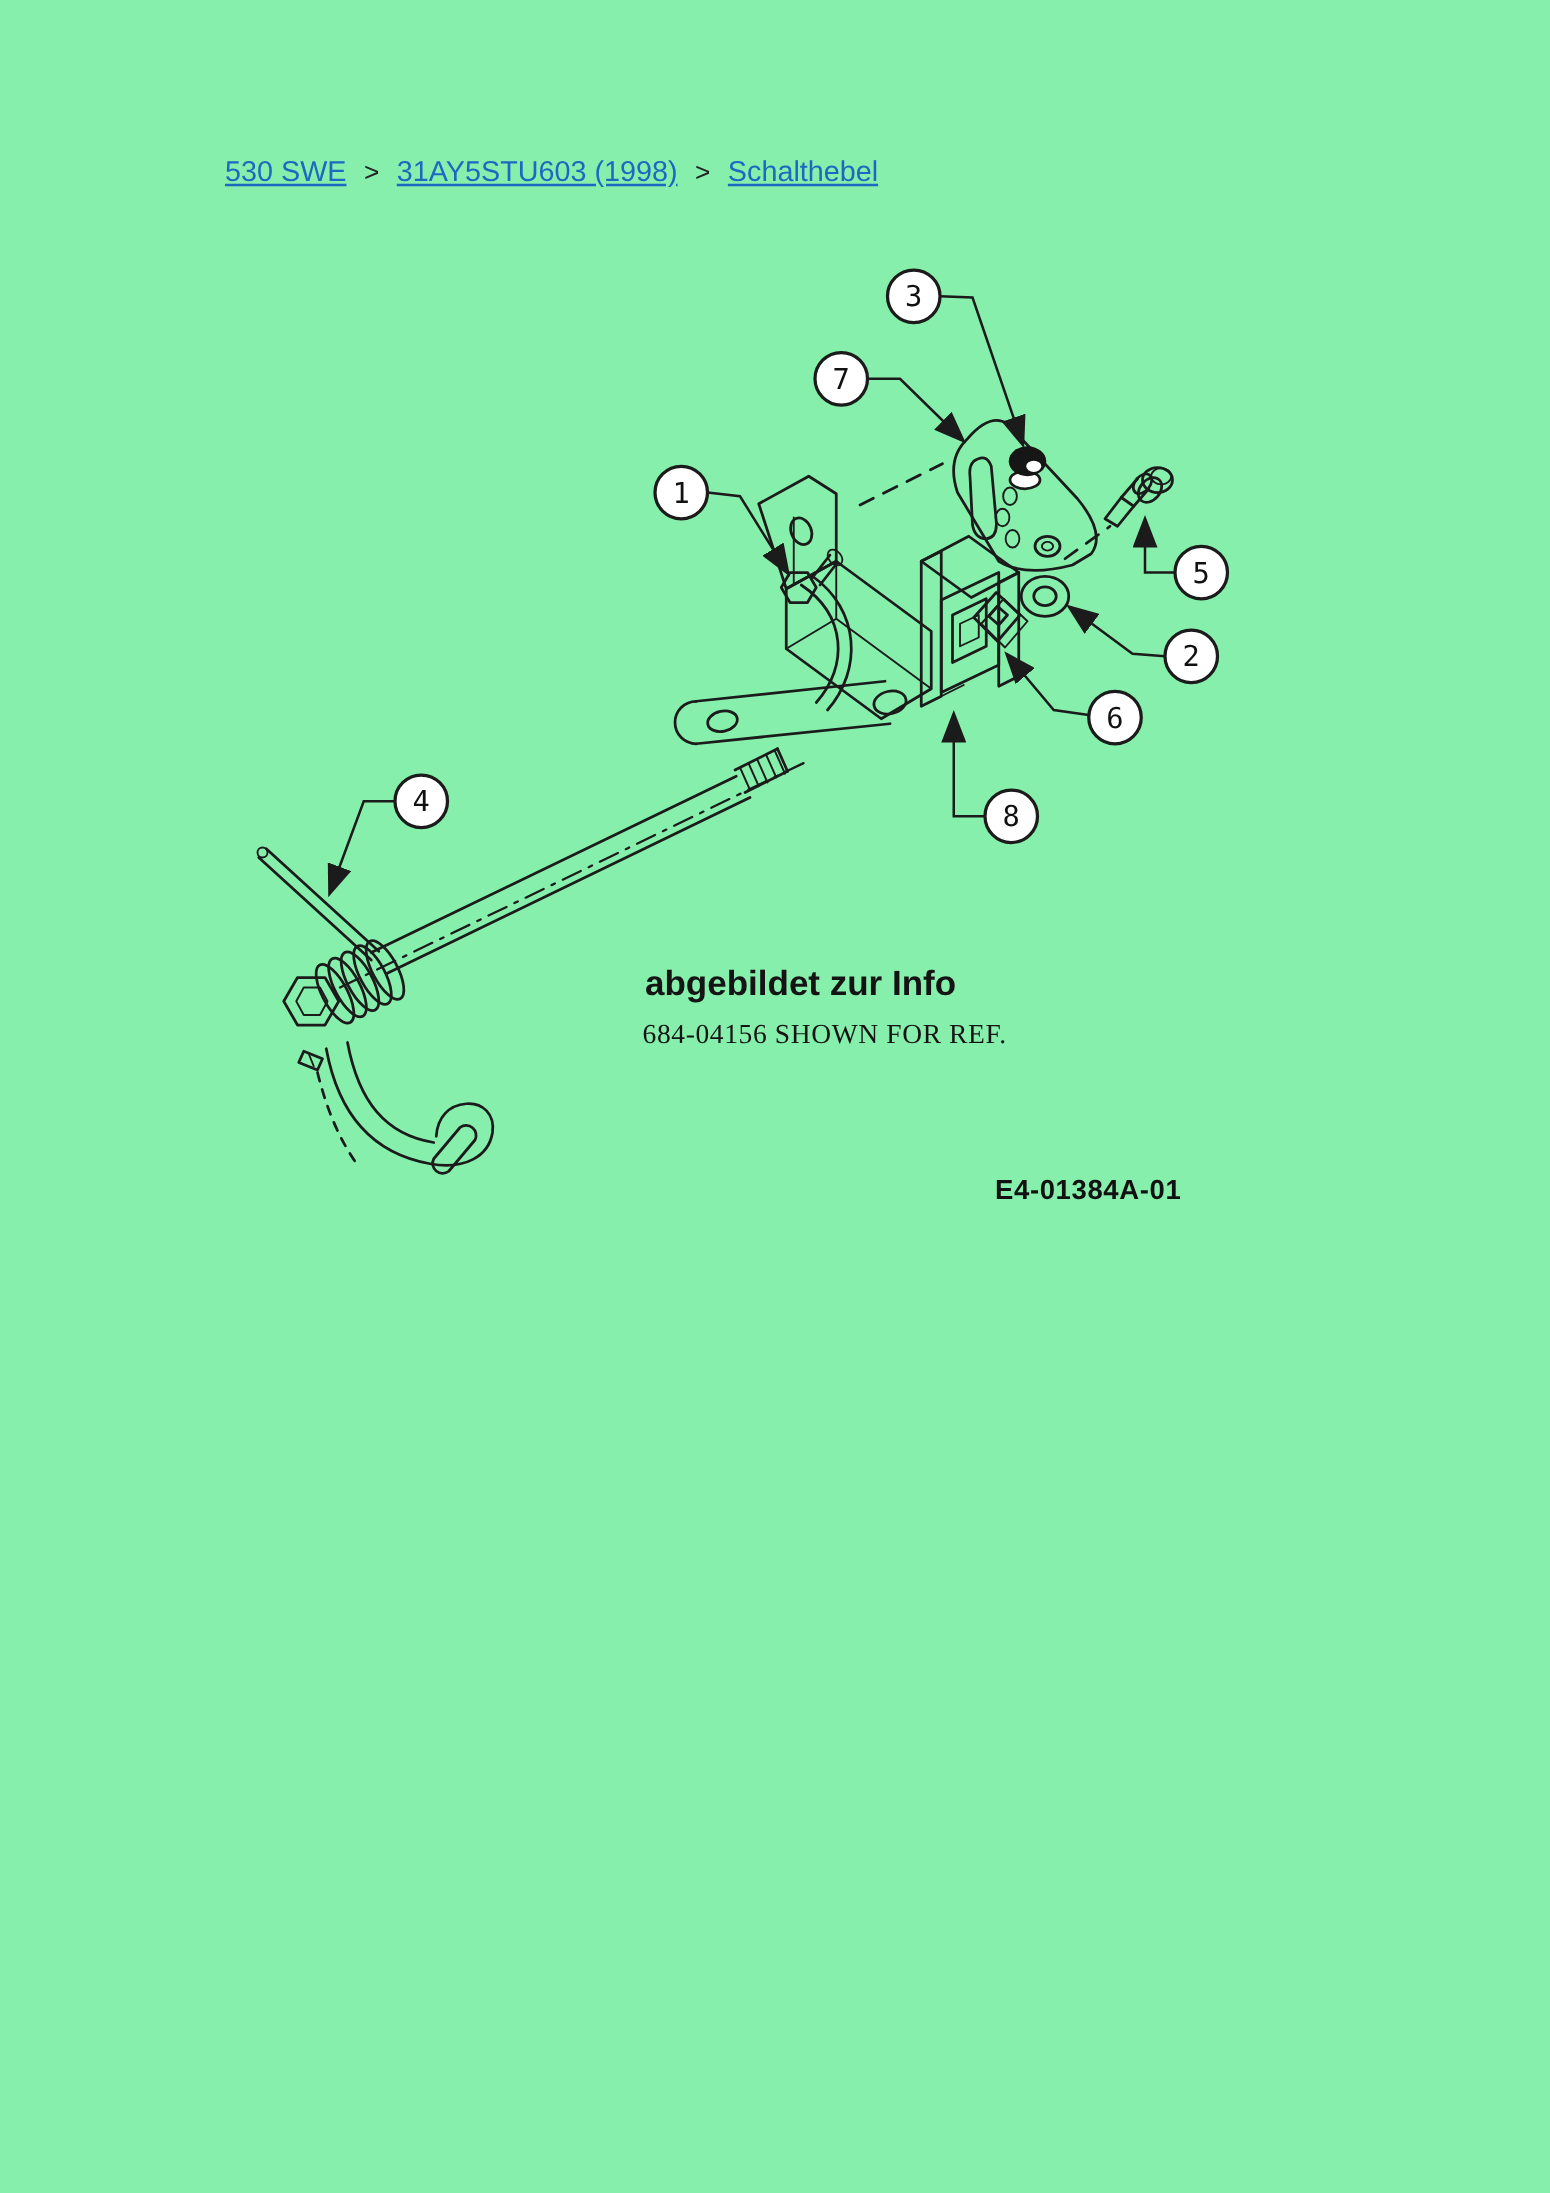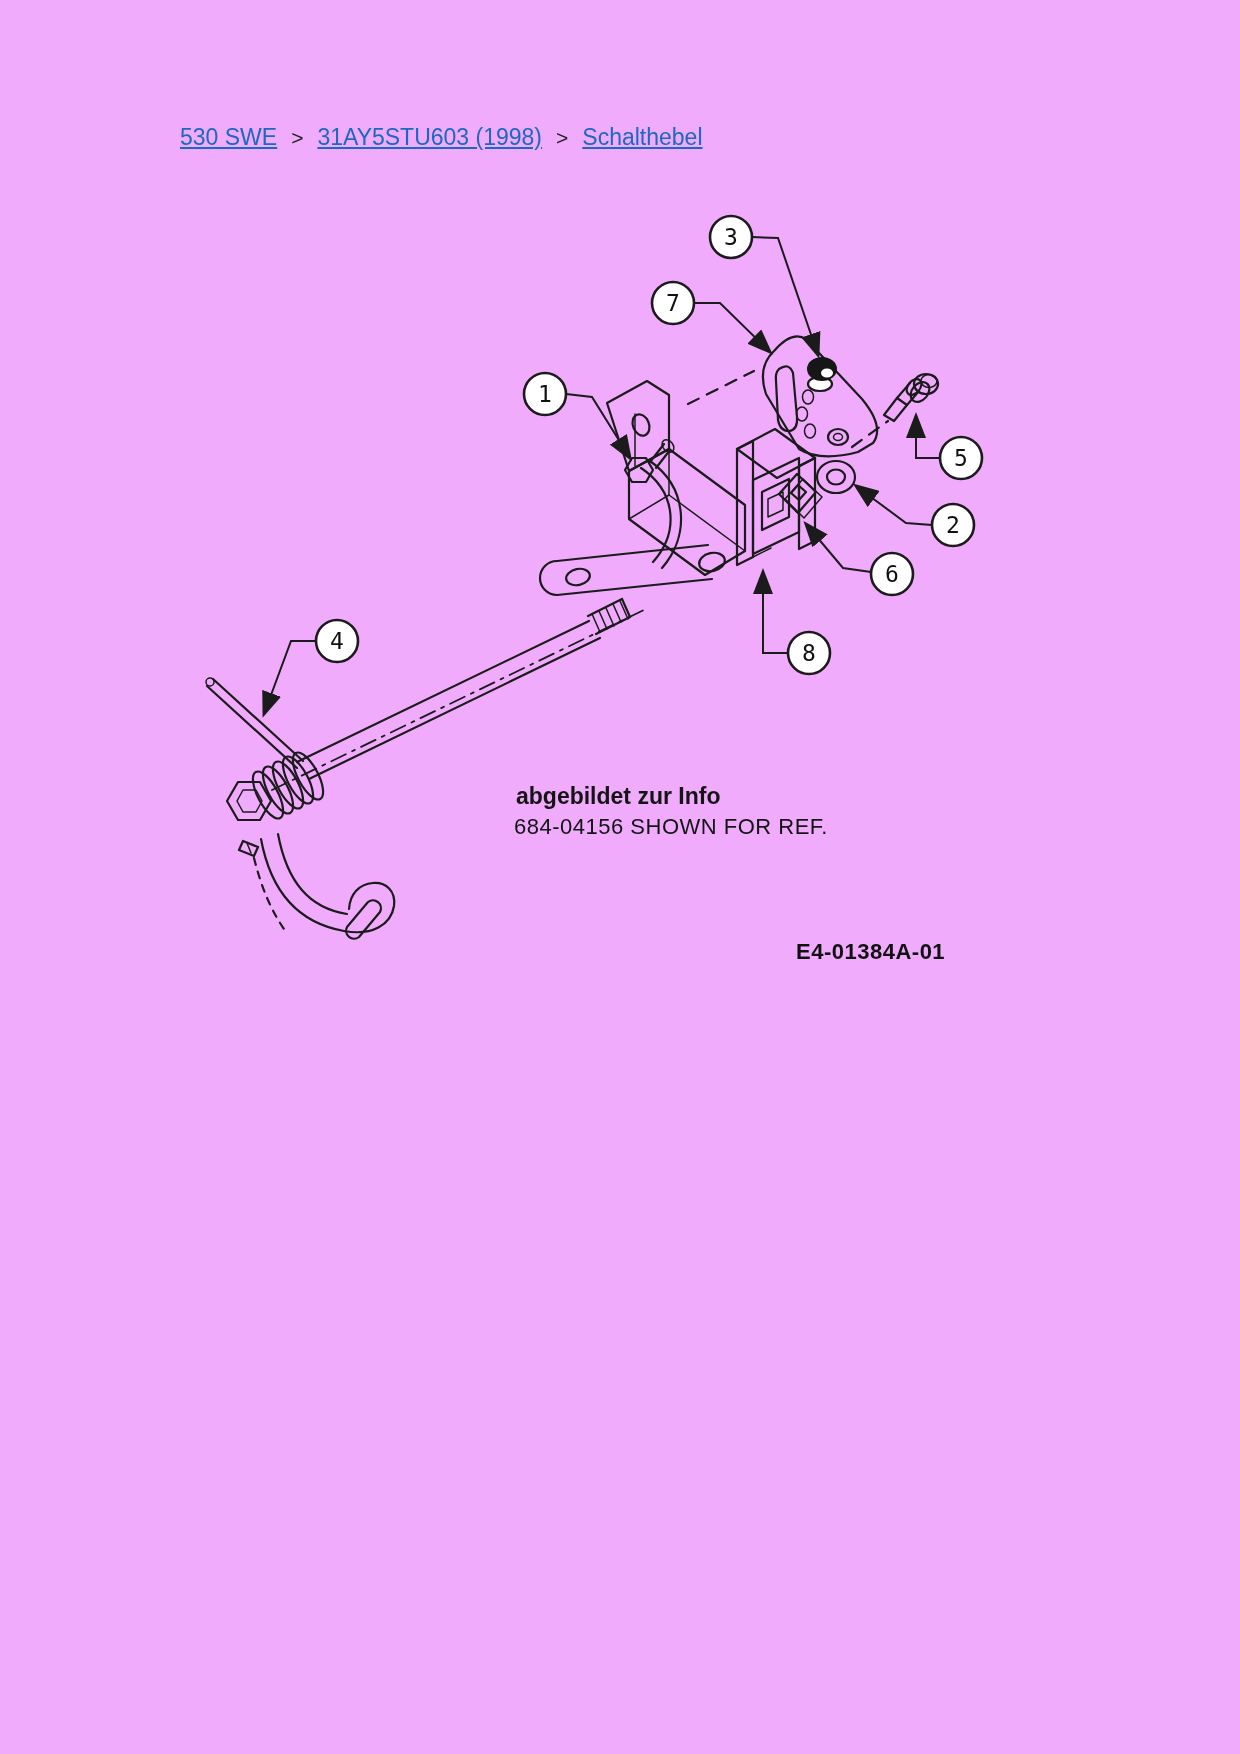--- a/index.html
+++ b/index.html
@@ -1,16 +1,16 @@
 <!DOCTYPE html>
 <html><head>
 <meta charset="utf-8">
 <style>
   html,body{margin:0;padding:0;background:#fff;}
-  .page{position:relative;width:1240px;height:1754px;background:#f0abfc;overflow:hidden;
+  .page{position:relative;width:1240px;height:1754px;background:#86efac;overflow:hidden;
         font-family:"Liberation Sans",sans-serif;}
 
   
   .breadcrumb{position:absolute;left:180px;top:124px;display:flex;align-items:baseline;
               column-gap:14px;font-size:23px;white-space:nowrap;}
   .breadcrumb a{color:#1b69c0;text-decoration:underline;cursor:pointer;}
   .breadcrumb .sep{color:#222222;font-size:21px;}
 
   
   .diagram-svg{position:absolute;left:0;top:0;width:1240px;height:1754px;}
@@ -18,22 +18,22 @@
   .thin{stroke-width:1.5;}
   .dash{stroke-dasharray:12 9;}
   .axis{stroke-dasharray:16 7 3 7;stroke-width:1.8;}
   .dark{fill:#161616;stroke:none;}
   .wfill{fill:#ffffff;}
   .leader{stroke:#1b1b1b;stroke-width:2;fill:none;}
   .balloon{fill:#ffffff;stroke:#1b1b1b;stroke-width:2.6;cursor:pointer;}
   .balloon-num{font-family:"DejaVu Sans Mono",monospace;font-size:23px;fill:#111;text-anchor:middle;}
 
   
-  .note-line1{position:absolute;left:516px;top:771px;font-size:23px;font-weight:bold;color:#141414;margin-top:12px;}
-  .note-line2{position:absolute;left:514px;top:814px;font-family:Liberation Sans, sans-serif;
+  .note-line1{position:absolute;left:516px;top:771px;font-size:28px;font-weight:bold;color:#141414;}
+  .note-line2{position:absolute;left:514px;top:814px;font-family:Liberation Serif, serif;
               font-size:22px;letter-spacing:0.5px;color:#141414;}
   .drawing-number{position:absolute;left:796px;top:939px;font-size:22px;font-weight:bold;
                   color:#111111;letter-spacing:0.5px;}
 </style>
 </head>
 <body>
 
 <div class="page">
 
   <nav class="breadcrumb">

